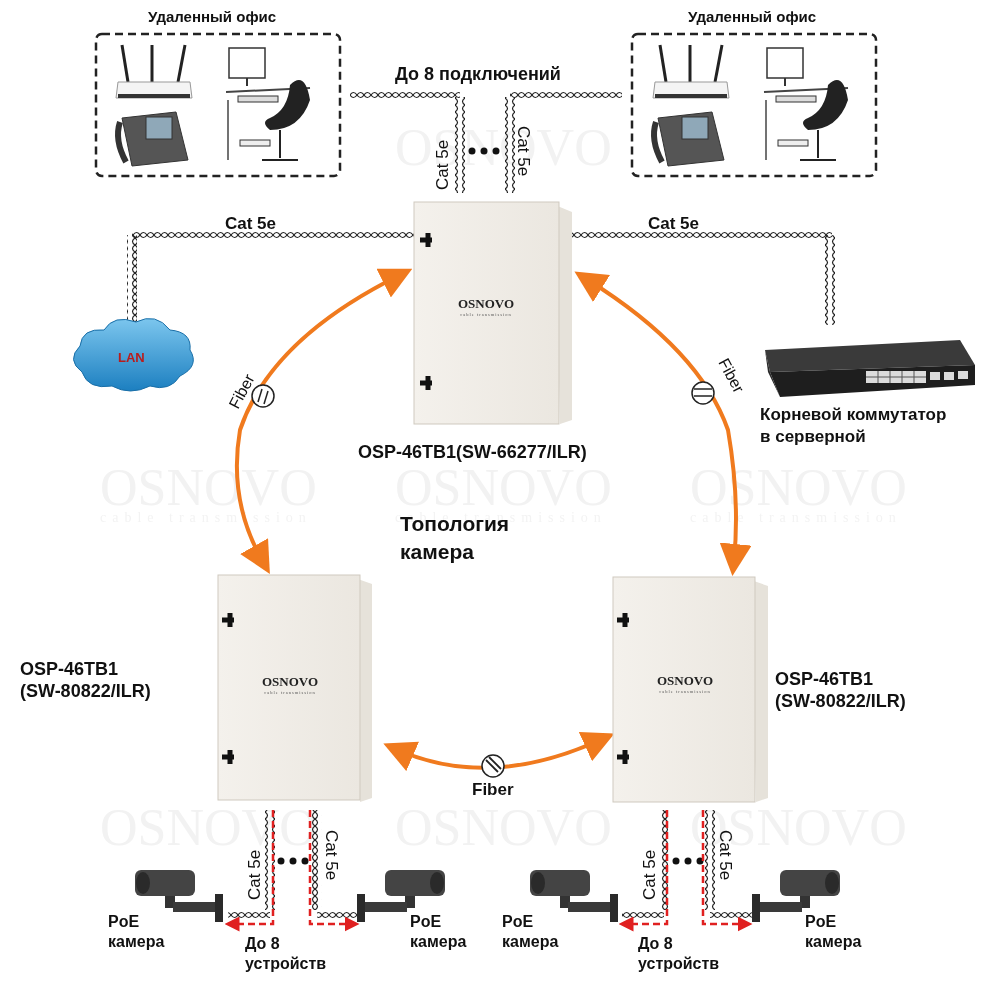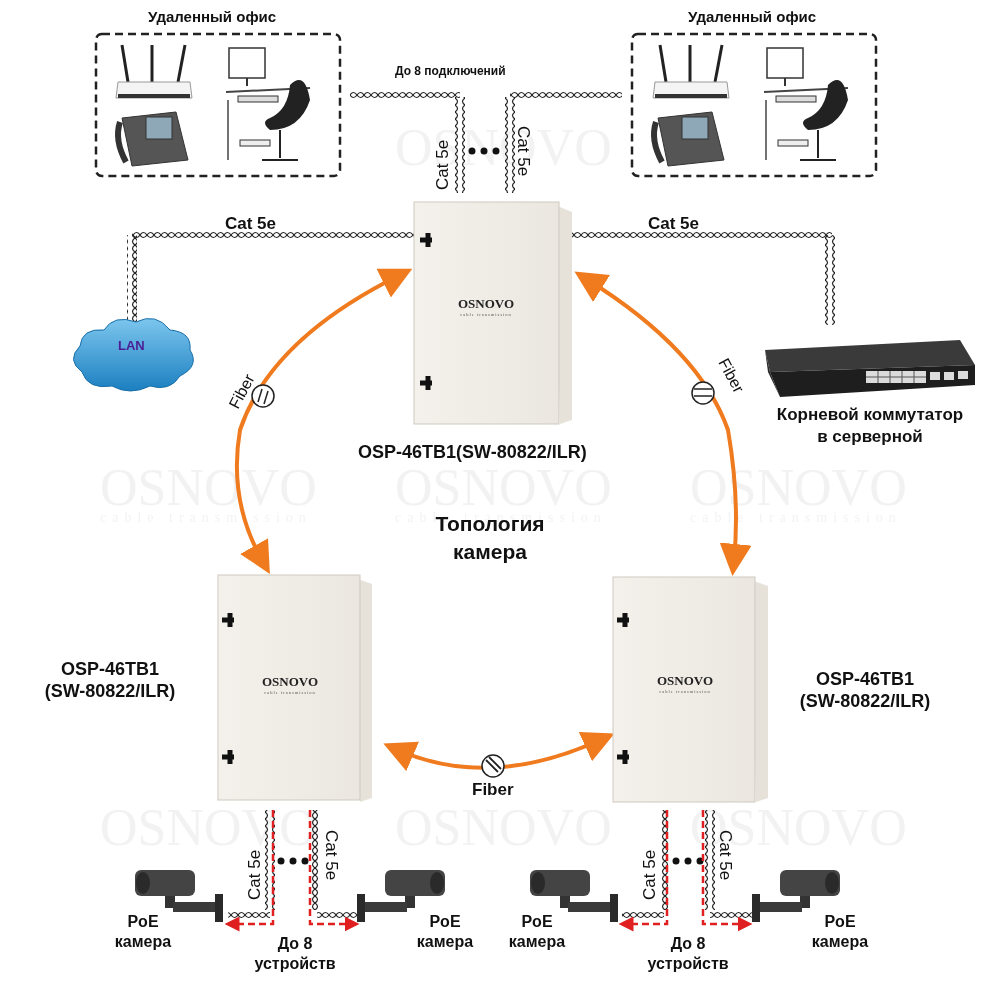--- a/index.html
+++ b/index.html
@@ -1,20 +1,20 @@
 <!DOCTYPE html>
 <html><head>
 <meta charset="utf-8">
 <style>
   html, body { margin:0; padding:0; background:#ffffff; }
   body { width:1000px; height:1000px; position:relative; overflow:hidden;
          font-family:"Liberation Sans", sans-serif; color:#111; }
   #stage { position:absolute; left:0; top:0; width:1000px; height:1000px; }
   .lbl { position:absolute; font-family:"Liberation Sans", sans-serif; color:#111; white-space:nowrap;font-weight:bold; }
-  .c { text-align:center; }
+  .c { text-align:left; }
   .bold { font-weight:bold; }
   .wm { font-family:"Liberation Serif", serif; fill:#f2f2f2; }
   .wm2 { font-family:"Liberation Serif", serif; fill:#f3f3f3; letter-spacing:6px; }
 </style>
 </head>
 <body>
 
 <div id="stage">
 <svg width="1000" height="1000" viewBox="0 0 1000 1000" xmlns="http://www.w3.org/2000/svg" style="position:absolute;left:0;top:0">
   <defs>
@@ -256,29 +256,29 @@
   <text x="0" y="0" font-size="17" font-family="Liberation Sans, sans-serif" fill="#111" transform="translate(260,900) rotate(-90)">Cat 5e</text>
   <text x="0" y="0" font-size="17" font-family="Liberation Sans, sans-serif" fill="#111" transform="translate(326,830) rotate(90)">Cat 5e</text>
   <text x="0" y="0" font-size="17" font-family="Liberation Sans, sans-serif" fill="#111" transform="translate(655,900) rotate(-90)">Cat 5e</text>
   <text x="0" y="0" font-size="17" font-family="Liberation Sans, sans-serif" fill="#111" transform="translate(720,830) rotate(90)">Cat 5e</text>
   <text x="0" y="0" font-size="16" font-family="Liberation Sans, sans-serif" fill="#111" transform="translate(238,410) rotate(-62)">Fiber</text>
   <text x="0" y="0" font-size="16" font-family="Liberation Sans, sans-serif" fill="#111" transform="translate(718,362) rotate(62)">Fiber</text>
 </svg>
 
 <div class="lbl" style="left:148px;top:8px;font-size:15px;">Удаленный офис</div>
 <div class="lbl" style="left:688px;top:8px;font-size:15px;">Удаленный офис</div>
-<div class="lbl" style="left:395px;top:64px;font-size:12px;">До 8 подключений</div>
+<div class="lbl" style="left:395px;top:64px;font-size:18px;">До 8 подключений</div>
 <div class="lbl" style="left:225px;top:214px;font-size:17px;">Cat 5e</div>
 <div class="lbl" style="left:648px;top:214px;font-size:17px;">Cat 5e</div>
-<div class="lbl" style="left:118px;top:338px;font-size:13px;color:#4c1d95;">LAN</div>
+<div class="lbl" style="left:118px;top:350px;font-size:13px;color:#b91c1c;">LAN</div>
 <div class="lbl c" style="left:760px;top:404px;width:220px;font-size:17px;line-height:22px;">
   <div>Корневой коммутатор</div>
   <div>в серверной</div>
 </div>
-<div class="lbl bold" style="left:358px;top:442px;font-size:18px;">OSP-46TB1(SW-80822/ILR)</div>
+<div class="lbl bold" style="left:358px;top:442px;font-size:18px;">OSP-46TB1(SW-66277/ILR)</div>
 <div class="lbl c" style="left:400px;top:510px;width:180px;font-size:21px;line-height:28px;">
   <div>Топология</div>
   <div>камера</div>
 </div>
 <div class="lbl c bold" style="left:20px;top:658px;width:180px;font-size:18px;line-height:22px;">
   <div>OSP-46TB1</div>
   <div>(SW-80822/ILR)</div>
 </div>
 <div class="lbl c bold" style="left:775px;top:668px;width:180px;font-size:18px;line-height:22px;">
   <div>OSP-46TB1</div>

